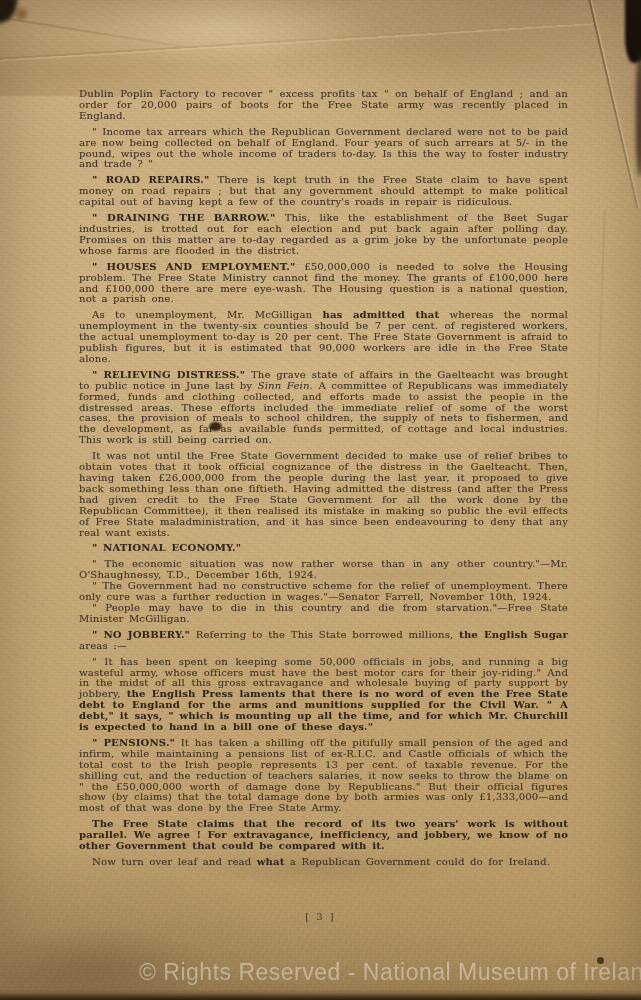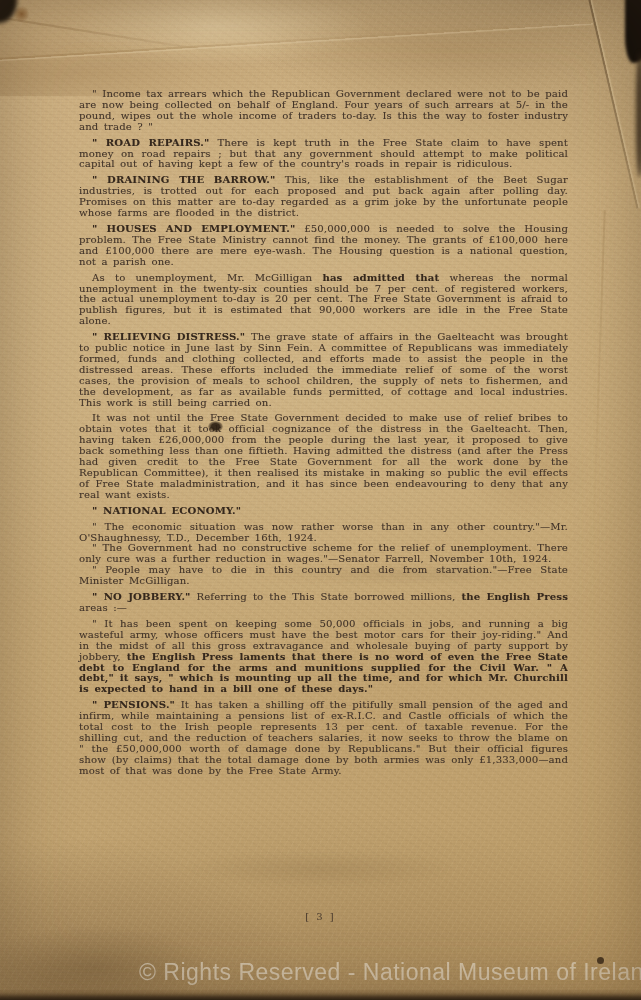--- a/index.html
+++ b/index.html
@@ -92,21 +92,21 @@
     position:absolute; left:79px; top:89px; width:489px;
     font-size:10px; line-height:10.9px; letter-spacing:.2px; word-spacing:2px;
     text-align:justify; color:#43352a;
     text-shadow:.3px .3px 0 rgba(62,47,33,0.32);
   }
   .page-text p { margin:0 0 5px; }
   .page-text p.indent { text-indent:13px; }
   .page-text p.tight { margin-bottom:0; }
   .page-text p.heading { margin:3px 0 5px; }
   .page-text .b { font-weight:bold; color:#35281d; }
-  .page-text .i { }
+  .page-text .i { font-style:italic; }
 
   .page-number {
     position:absolute; left:0; width:641px; top:911px; text-align:center;
     font-size:10px; letter-spacing:2px; color:#4a3b2d;
     font-family:"DejaVu Serif", serif;
   }
 
   
   .watermark {
     position:absolute; left:139px; top:959px; white-space:nowrap;
@@ -127,34 +127,37 @@
   <div class="crease crease-tr"></div>
   <div class="crease crease-right"></div>
 
   <div class="stain stain-top-spot"></div>
   <div class="stain blotch-mid"></div>
   <div class="stain blotch-bl"></div>
   <div class="stain showthrough-1"></div>
   <div class="stain showthrough-2"></div>
 
   <div class="page-text">
+      <p class=""><span>Dublin Poplin Factory to recover " excess profits tax " on behalf of England ; and an order for 20,000 pairs of boots for the Free State army was recently placed in England.</span></p>
       <p class="indent "><span>" Income tax arrears which the Republican Government declared were not to be paid are now being collected on behalf of England.  Four years of such arrears at 5/- in the pound, wipes out the whole income of traders to-day.  Is this the way to foster industry and trade ? "</span></p>
       <p class="indent "><span class="b">" ROAD REPAIRS."</span><span>  There is kept truth in the Free State claim to have spent money on road repairs ; but that any government should attempt to make political capital out of having kept a few of the country's roads in repair is ridiculous.</span></p>
-      <p class="indent "><span class="b">" DRAINING THE BARROW."</span><span>  This, like the establishment of the Beet Sugar industries, is trotted out for each proposed and put back again after polling day.  Promises on this matter are to-day regarded as a grim joke by the unfortunate people whose farms are flooded in the district.</span></p>
+      <p class="indent "><span class="b">" DRAINING THE BARROW."</span><span>  This, like the establishment of the Beet Sugar industries, is trotted out for each election and put back again after polling day.  Promises on this matter are to-day regarded as a grim joke by the unfortunate people whose farms are flooded in the district.</span></p>
       <p class="indent "><span class="b">" HOUSES AND EMPLOYMENT."</span><span>  £50,000,000 is needed to solve the Housing problem.  The Free State Ministry cannot find the money.  The grants of £100,000 here and £100,000 there are mere eye-wash.  The Housing question is a national question, not a parish one.</span></p>
       <p class="indent "><span>As to unemployment, Mr. McGilligan </span><span class="b">has admitted that</span><span> whereas the normal unemployment in the twenty-six counties should be 7 per cent. of registered workers, the actual unemployment to-day is 20 per cent.  The Free State Government is afraid to publish figures, but it is estimated that 90,000 workers are idle in the Free State alone.</span></p>
       <p class="indent "><span class="b">" RELIEVING DISTRESS."</span><span>  The grave state of affairs in the Gaelteacht was brought to public notice in June last by </span><span class="i">Sinn Fein.</span><span>  A committee of Republicans was immediately formed, funds and clothing collected, and efforts made to assist the people in the distressed areas.  These efforts included the immediate relief of some of the worst cases, the provision of meals to school children, the supply of nets to fishermen, and the development, as far as available funds permitted, of cottage and local industries.  This work is still being carried on.</span></p>
       <p class="indent "><span>It was not until the Free State Government decided to make use of relief bribes to obtain votes that it took official cognizance of the distress in the Gaelteacht.  Then, having taken £26,000,000 from the people during the last year, it proposed to give back something less than one fiftieth.  Having admitted the distress (and after the Press had given credit to the Free State Government for all the work done by the Republican Committee), it then realised its mistake in making so public the evil effects of Free  State maladministration, and it has since been endeavouring to deny that any real want exists.</span></p>
       <p class="indent heading"><span class="b">" NATIONAL ECONOMY."</span></p>
       <p class="indent tight "><span>" The economic situation was now rather worse than in any other country."—Mr. O'Shaughnessy, T.D., December 16th, 1924.</span></p>
       <p class="indent tight "><span>" The Government had no constructive scheme for the relief of unemployment. There only cure was a further reduction in wages."—Senator Farrell, November 10th, 1924.</span></p>
       <p class="indent "><span>" People may have to die in this country and die from starvation."—Free State Minister McGilligan.</span></p>
-      <p class="indent "><span class="b">" NO JOBBERY."</span><span>   Referring to the This State borrowed millions, </span><span class="b">the English Press</span><span> areas :—</span></p>
+      <p class="indent "><span class="b">" NO JOBBERY."</span><span>   Referring to the This State borrowed millions, </span><span class="b">the English Sugar</span><span> areas :—</span></p>
       <p class="indent "><span>" It has been spent on keeping some 50,000 officials in jobs, and running a big wasteful army, whose officers must have the best motor cars for their joy-riding."   And in the midst of all this gross extravagance and wholesale buying of party support by jobbery, </span><span class="b">the English Press laments that there is no word of even the Free State debt to England for the arms and munitions supplied for the Civil War.   " A debt," it says, " which is mounting up all the time, and for which Mr. Churchill is expected to hand in a bill one of these days."</span></p>
       <p class="indent "><span class="b">" PENSIONS."</span><span>  It has taken a shilling off the pitifully small pension of the aged and infirm, while maintaining a pensions list of ex-R.I.C. and Castle officials of which the total cost to the Irish people represents 13 per cent. of taxable revenue.  For the shilling cut, and the reduction of teachers salaries, it now seeks to throw the blame on " the £50,000,000 worth of damage done by Republicans."   But their official figures show (by claims) that the total damage done by both armies was only £1,333,000—and most of that was done by the Free State Army.</span></p>
+      <p class="indent "><span class="b">The Free State claims that the record of its two years' work is without parallel.  We agree !   For extravagance, inefficiency, and jobbery, we know of  no other Government that could be compared with it.</span></p>
+      <p class="indent "><span>Now turn over leaf and read </span><span class="b">what</span><span> a Republican Government could do for Ireland.</span></p>
     </div>
 
   <div class="stain ink-blot"></div>
   <div class="stain speck"></div>
 
   <div class="page-number">[ 3 ]</div>
 
   <div class="corner-tl"></div>
   <div class="corner-tr"></div>
   <div class="edge-tr-sliver"></div>

